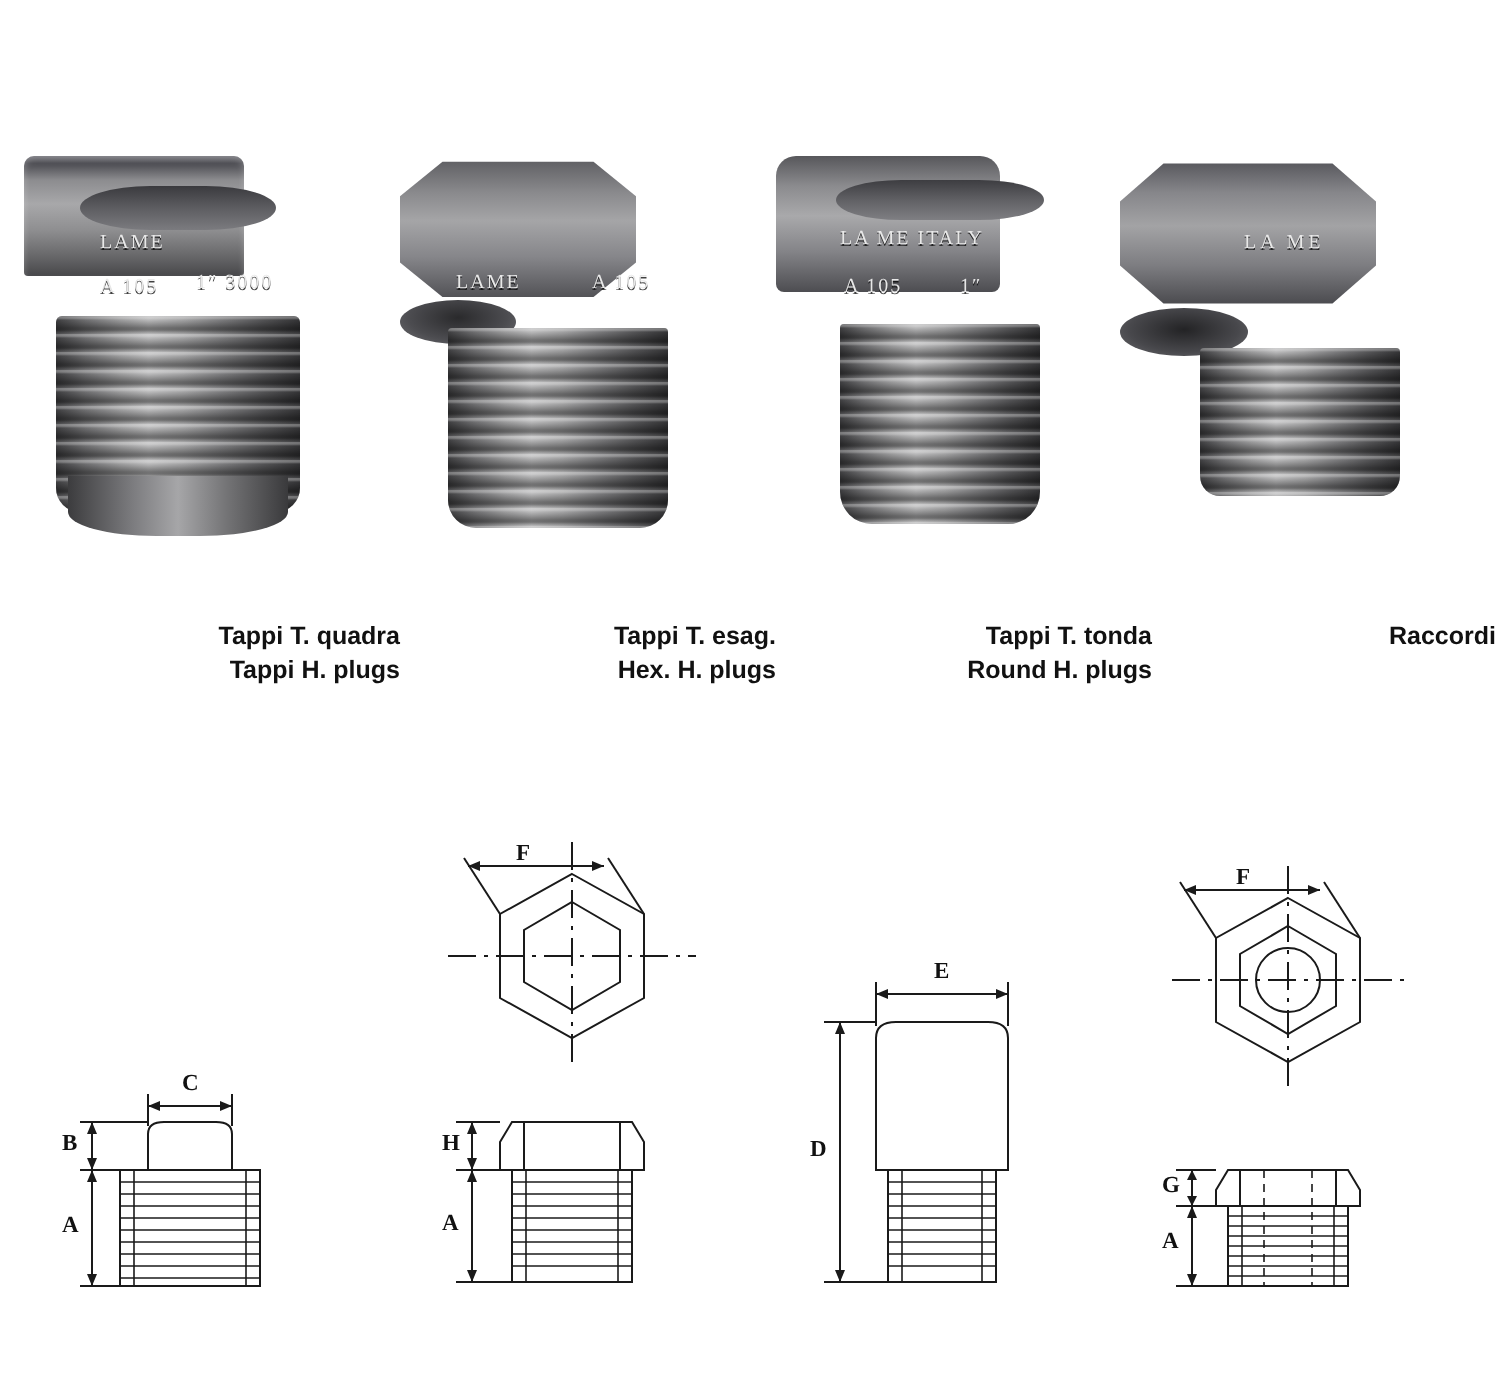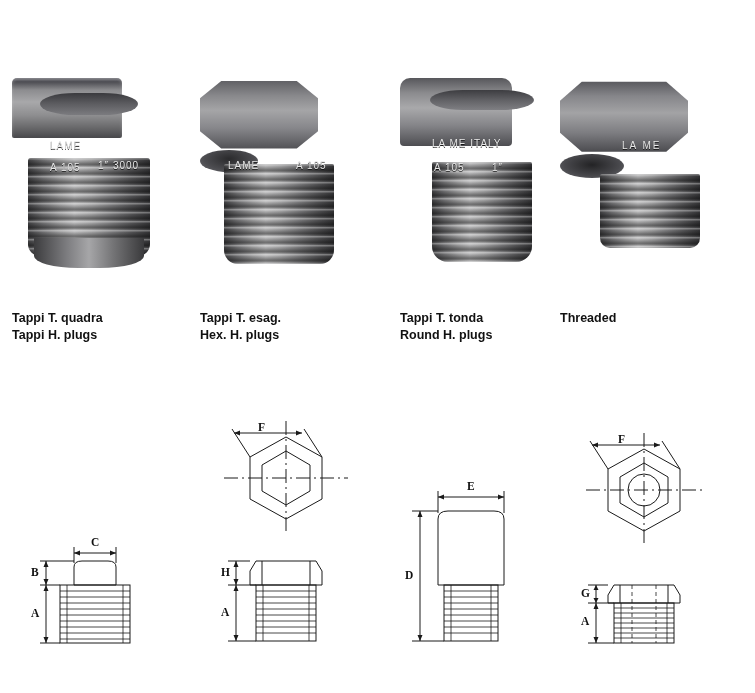--- a/index.html
+++ b/index.html
@@ -48,21 +48,21 @@
   .photo-stage {
     position: relative;
     width: 188px;
     height: 225px;
   }
   .caption {
     position: absolute;
     top: 232px;
     left: 0;
     width: 188px;
-    text-align: left;
+    text-align: right;
     font-size: 12.5px;
     line-height: 17px;
     font-weight: bold;
     color: #111;
   }
   .caption .it { display: block; }
   .caption .en { display: block; }
 
   
   .metal {
@@ -85,25 +85,24 @@
         rgba(255,255,255,0.30) 1px,
         rgba(0,0,0,0.00) 2px,
         rgba(0,0,0,0.38) 6px,
         rgba(0,0,0,0.38) 7px,
         rgba(255,255,255,0.08) 9px);
   }
   .engrave {
     position: absolute;
     color: #e8e8e8;
     font-size: 10px;
-    font-family: Liberation Sans, sans-serif;
+    font-family: Liberation Serif, serif;
     letter-spacing: 1px;
     text-shadow: 0 1px 0 rgba(0,0,0,0.75);
     white-space: nowrap;
-    margin-top: 24px;
   }
 
   
   .p1-head {
     left: 22px; top: 22px; width: 110px; height: 60px;
     background: linear-gradient(180deg, #63636a 0%, #4a4a50 6%, #8c8c8f 20%,
                  #a8a8aa 40%, #8e8e90 62%, #6a6a6c 82%, #47474a 100%);
     border-radius: 5px 5px 2px 2px;
     box-shadow: inset 0 2px 3px rgba(255,255,255,0.25);
   }
@@ -246,21 +245,21 @@
         <div class="p2-hexhole"></div>
         <div class="engrave" style="left:28px; top:58px;">LAME</div>
         <div class="engrave" style="left:96px; top:58px;">A 105</div>
       </div>
       <div class="caption">
         <span class="it">Tappi T. esag.</span>
         <span class="en">Hex. H. plugs</span>
       </div>
     </div>
 
-    <div class="photo-cell" style="left:400px;">
+    <div class="photo-cell" style="left:388px;">
       <div class="photo-stage">
         <div class="metal p3-body"></div>
         <div class="threads p3-threads"></div>
         <div class="metal-top p3-headtop"></div>
         <div class="p3-head"></div>
         <div class="engrave" style="left:32px; top:36px;">LA ME  ITALY</div>
         <div class="engrave" style="left:34px; top:60px;">A 105</div>
         <div class="engrave" style="left:92px; top:60px;">1″</div>
       </div>
       <div class="caption">
@@ -271,21 +270,21 @@
 
     <div class="photo-cell" style="left:560px;">
       <div class="photo-stage">
         <div class="metal p4-body"></div>
         <div class="threads p4-threads"></div>
         <div class="p4-hex"></div>
         <div class="p4-hole"></div>
         <div class="engrave" style="left:62px; top:38px; letter-spacing:2px;">LA ME</div>
       </div>
       <div class="caption">
-        <span class="en">Threaded</span>
+        <span class="en">Raccordi</span>
       </div>
     </div>
   </div>
 
   <div class="draw-row">
 
     <div class="draw-cell" style="left:12px;">
       <svg class="dwg" width="188" height="285" viewBox="0 0 188 285">
         <g stroke="#1a1a1a" fill="none" stroke-width="1">
 

